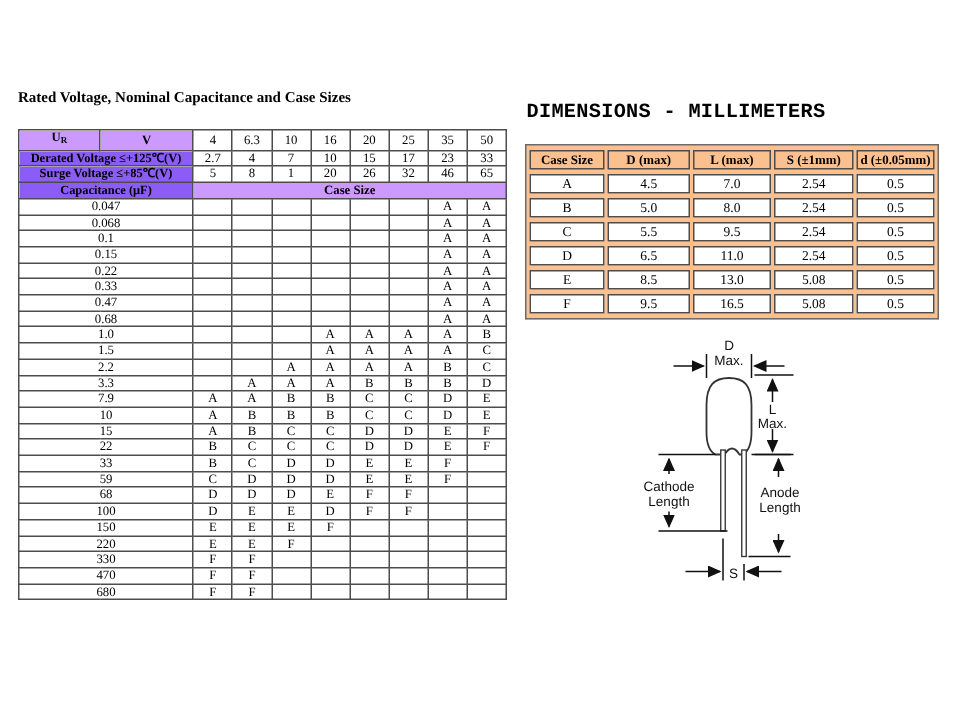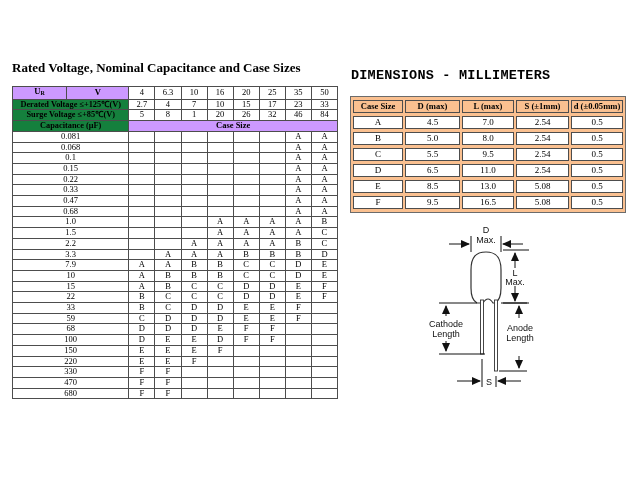--- a/index.html
+++ b/index.html
@@ -1,38 +1,38 @@
 <!DOCTYPE html>
 <html><head>
 <meta charset="utf-8">
 <style>
   html,body{margin:0;padding:0;}
   body{
     width:640px;height:480px;position:relative;background:#ffffff;
     font-family:"Liberation Serif", serif;color:#000;overflow:hidden;
   }
   .title-left{
-    position:absolute;left:12px;top:60px;font-size:13px;font-weight:bold;
+    position:absolute;left:12px;top:60px;font-size:10px;font-weight:bold;
     font-family:"Liberation Serif", serif;
   }
   .title-right{
     position:absolute;left:351px;top:68px;font-size:13.5px;font-weight:bold;
     font-family:Liberation Mono, monospace;letter-spacing:.2px;
   }
   
   table.rated{
     position:absolute;left:12px;top:86px;border-collapse:collapse;
     table-layout:fixed;width:326px;font-size:8.5px;
     font-family:"Liberation Serif", serif;
   }
   table.rated td{
     border:1px solid #4d4d4d;text-align:center;padding:0;height:9.7px;
     line-height:9.7px;white-space:nowrap;overflow:hidden;
   }
-  table.rated td.lbl{background:#15803d;font-weight:bold;font-size:8.3px;}
+  table.rated td.lbl{background:#8b5cf6;font-weight:bold;font-size:8.3px;}
   table.rated td.hdr{background:#cc99ff;font-weight:bold;}
   sub.ur{font-size:6px;vertical-align:-1px;}
   
   table.dims{
     position:absolute;left:350px;top:96px;border-collapse:separate;
     border-spacing:2px 3px;background:#fac090;border:1px solid #6b6b6b;
     table-layout:fixed;width:268px;font-size:9px;
     font-family:"Liberation Serif", serif;
   }
   table.dims td{
@@ -92,30 +92,30 @@
     </tr>
     <tr>
       <td class="lbl" colspan="2">Surge Voltage  ≤+85℃(V)</td>
       <td>5</td>
       <td>8</td>
       <td>1</td>
       <td>20</td>
       <td>26</td>
       <td>32</td>
       <td>46</td>
-      <td>84</td>
+      <td>65</td>
     </tr>
     <tr>
       <td class="lbl" colspan="2">Capacitance (μF)</td>
       <td class="hdr" colspan="8">Case Size</td>
     </tr>
   </tbody>
   <tbody>
       <tr>
-        <td colspan="2">0.081</td>
+        <td colspan="2">0.047</td>
         <td></td>
         <td></td>
         <td></td>
         <td></td>
         <td></td>
         <td></td>
         <td>A</td>
         <td>A</td>
       </tr>
       <tr>

